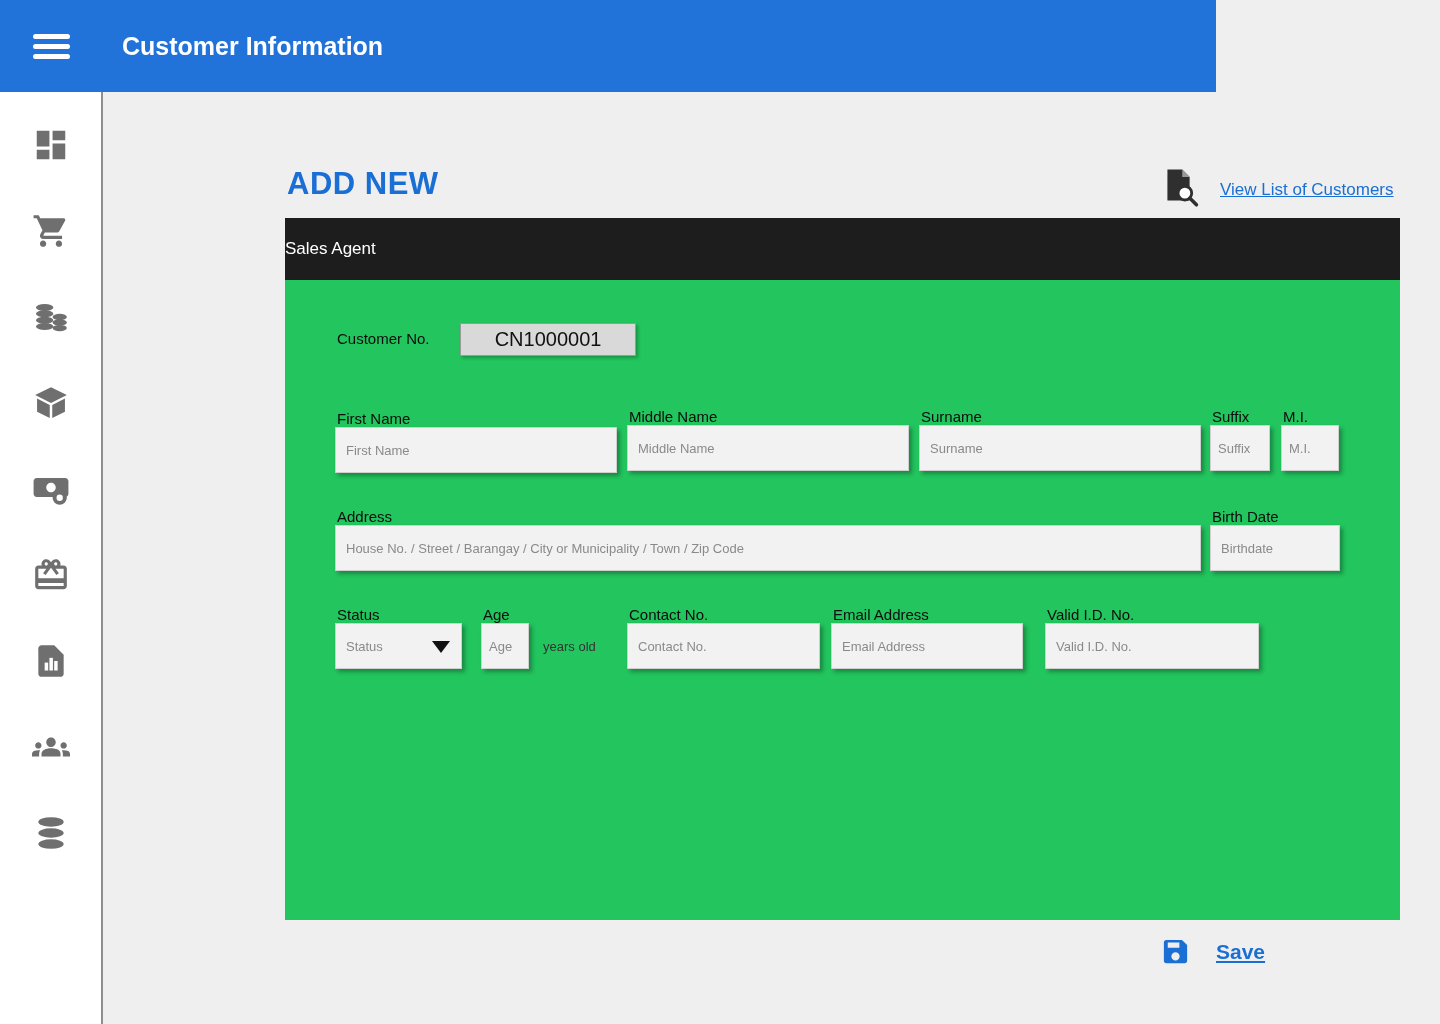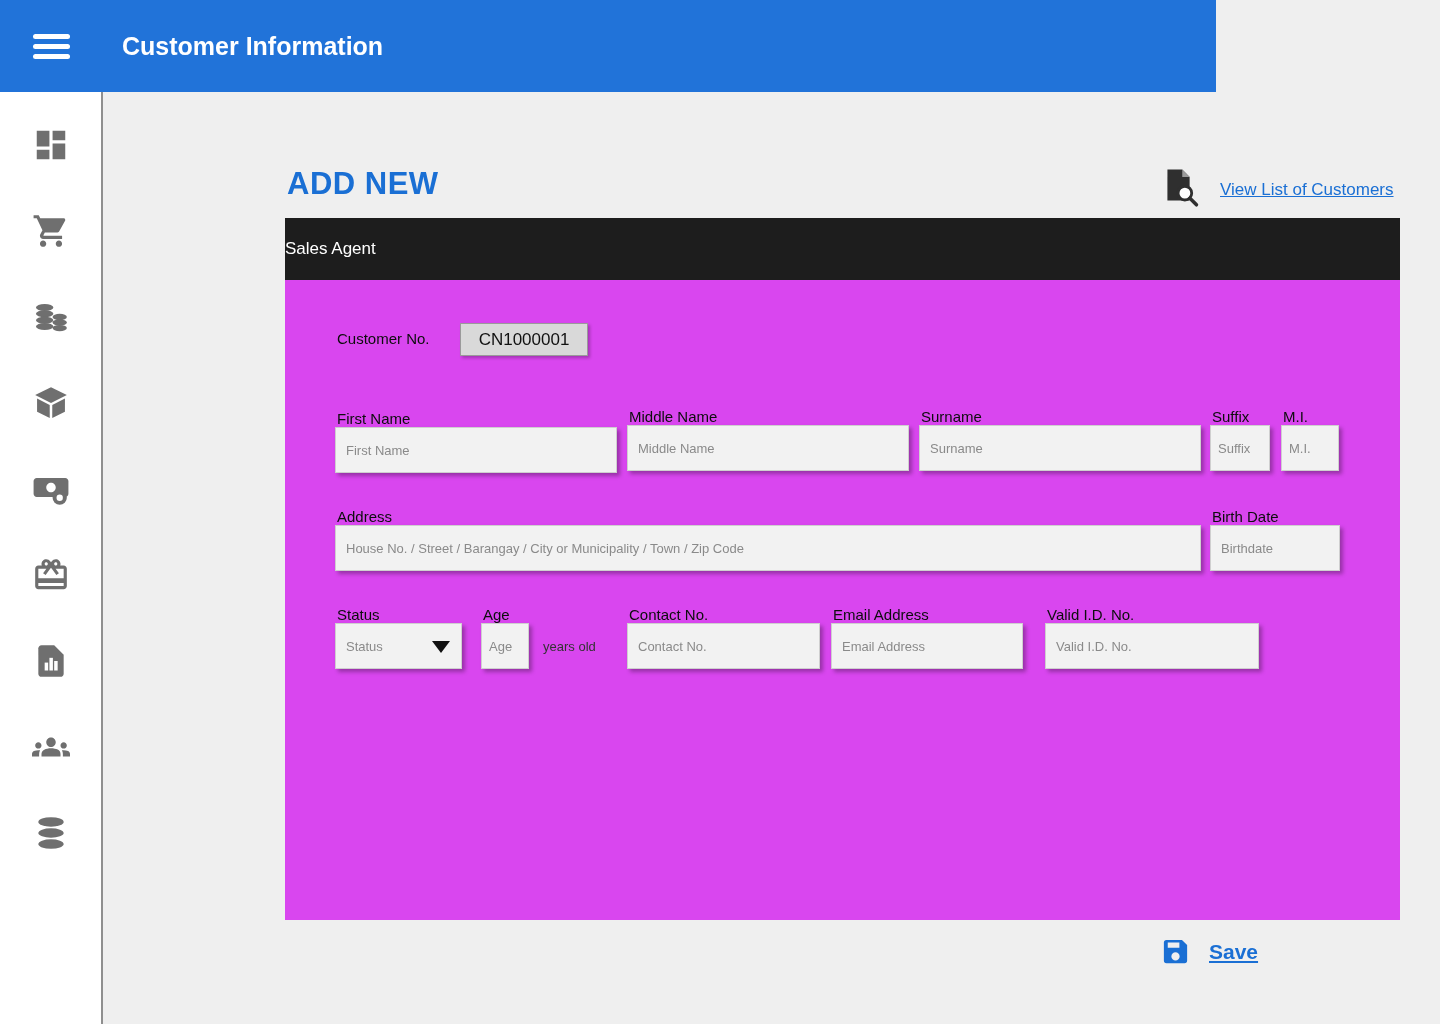--- a/index.html
+++ b/index.html
@@ -54,30 +54,30 @@
   }
   .tab-personal {
     width:160px; justify-content:center; border-right:3px solid #fff;
   }
   .tab-personal span { text-decoration:underline; text-underline-offset:5px; }
   .tab-sales { }
 
   
   .panel {
     position:absolute; left:285px; top:280px; width:1115px; height:640px;
-    background:#d946ef;
+    background:#22c55e;
   }
   .flabel { position:absolute; font-size:15px; color:#0d0d0d; white-space:nowrap; }
 
   .cust-field {
-    position:absolute; left:175px; top:43px; width:128px; height:33px;
+    position:absolute; left:175px; top:43px; width:176px; height:33px;
     background:#d9d9d9; border:1px solid #9a9a9a;
     box-shadow:2px 2px 3px rgba(0,0,0,.25);
     display:flex; align-items:center; justify-content:center;
-    font-size:17px; color:#111;
+    font-size:20px; color:#111;
   }
 
   .fin {
     position:absolute; height:46px;
     background:#f2f2f2; border:1px solid #cfcfcf;
     box-shadow:3px 3px 4px rgba(0,0,0,.30);
     padding:0 10px; font-size:13px; color:#555;
     font-family:"Liberation Sans", sans-serif; outline:none;
   }
   .fin::placeholder { color:#8a8a8a; opacity:1; }
@@ -88,21 +88,21 @@
     position:absolute; right:11px; top:17px;
     width:0; height:0;
     border-left:9px solid transparent; border-right:9px solid transparent;
     border-top:12px solid #111;
   }
   .unit-text { position:absolute; font-size:13px; color:#333;text-align:right; }
 
   
   .save-wrap {
     position:absolute; left:1160px; top:936px;
-    display:flex; align-items:center; gap:18px; cursor:pointer;
+    display:flex; align-items:center; gap:25px; cursor:pointer;
   }
   .save-wrap svg { width:31px; height:31px; }
   .save-label { font-size:21px; font-weight:bold; color:#1a6fd4; text-decoration:underline; }
 </style>
 </head>
 <body>
 
 <div class="header">
   <div class="hamburger">
     <div></div>

